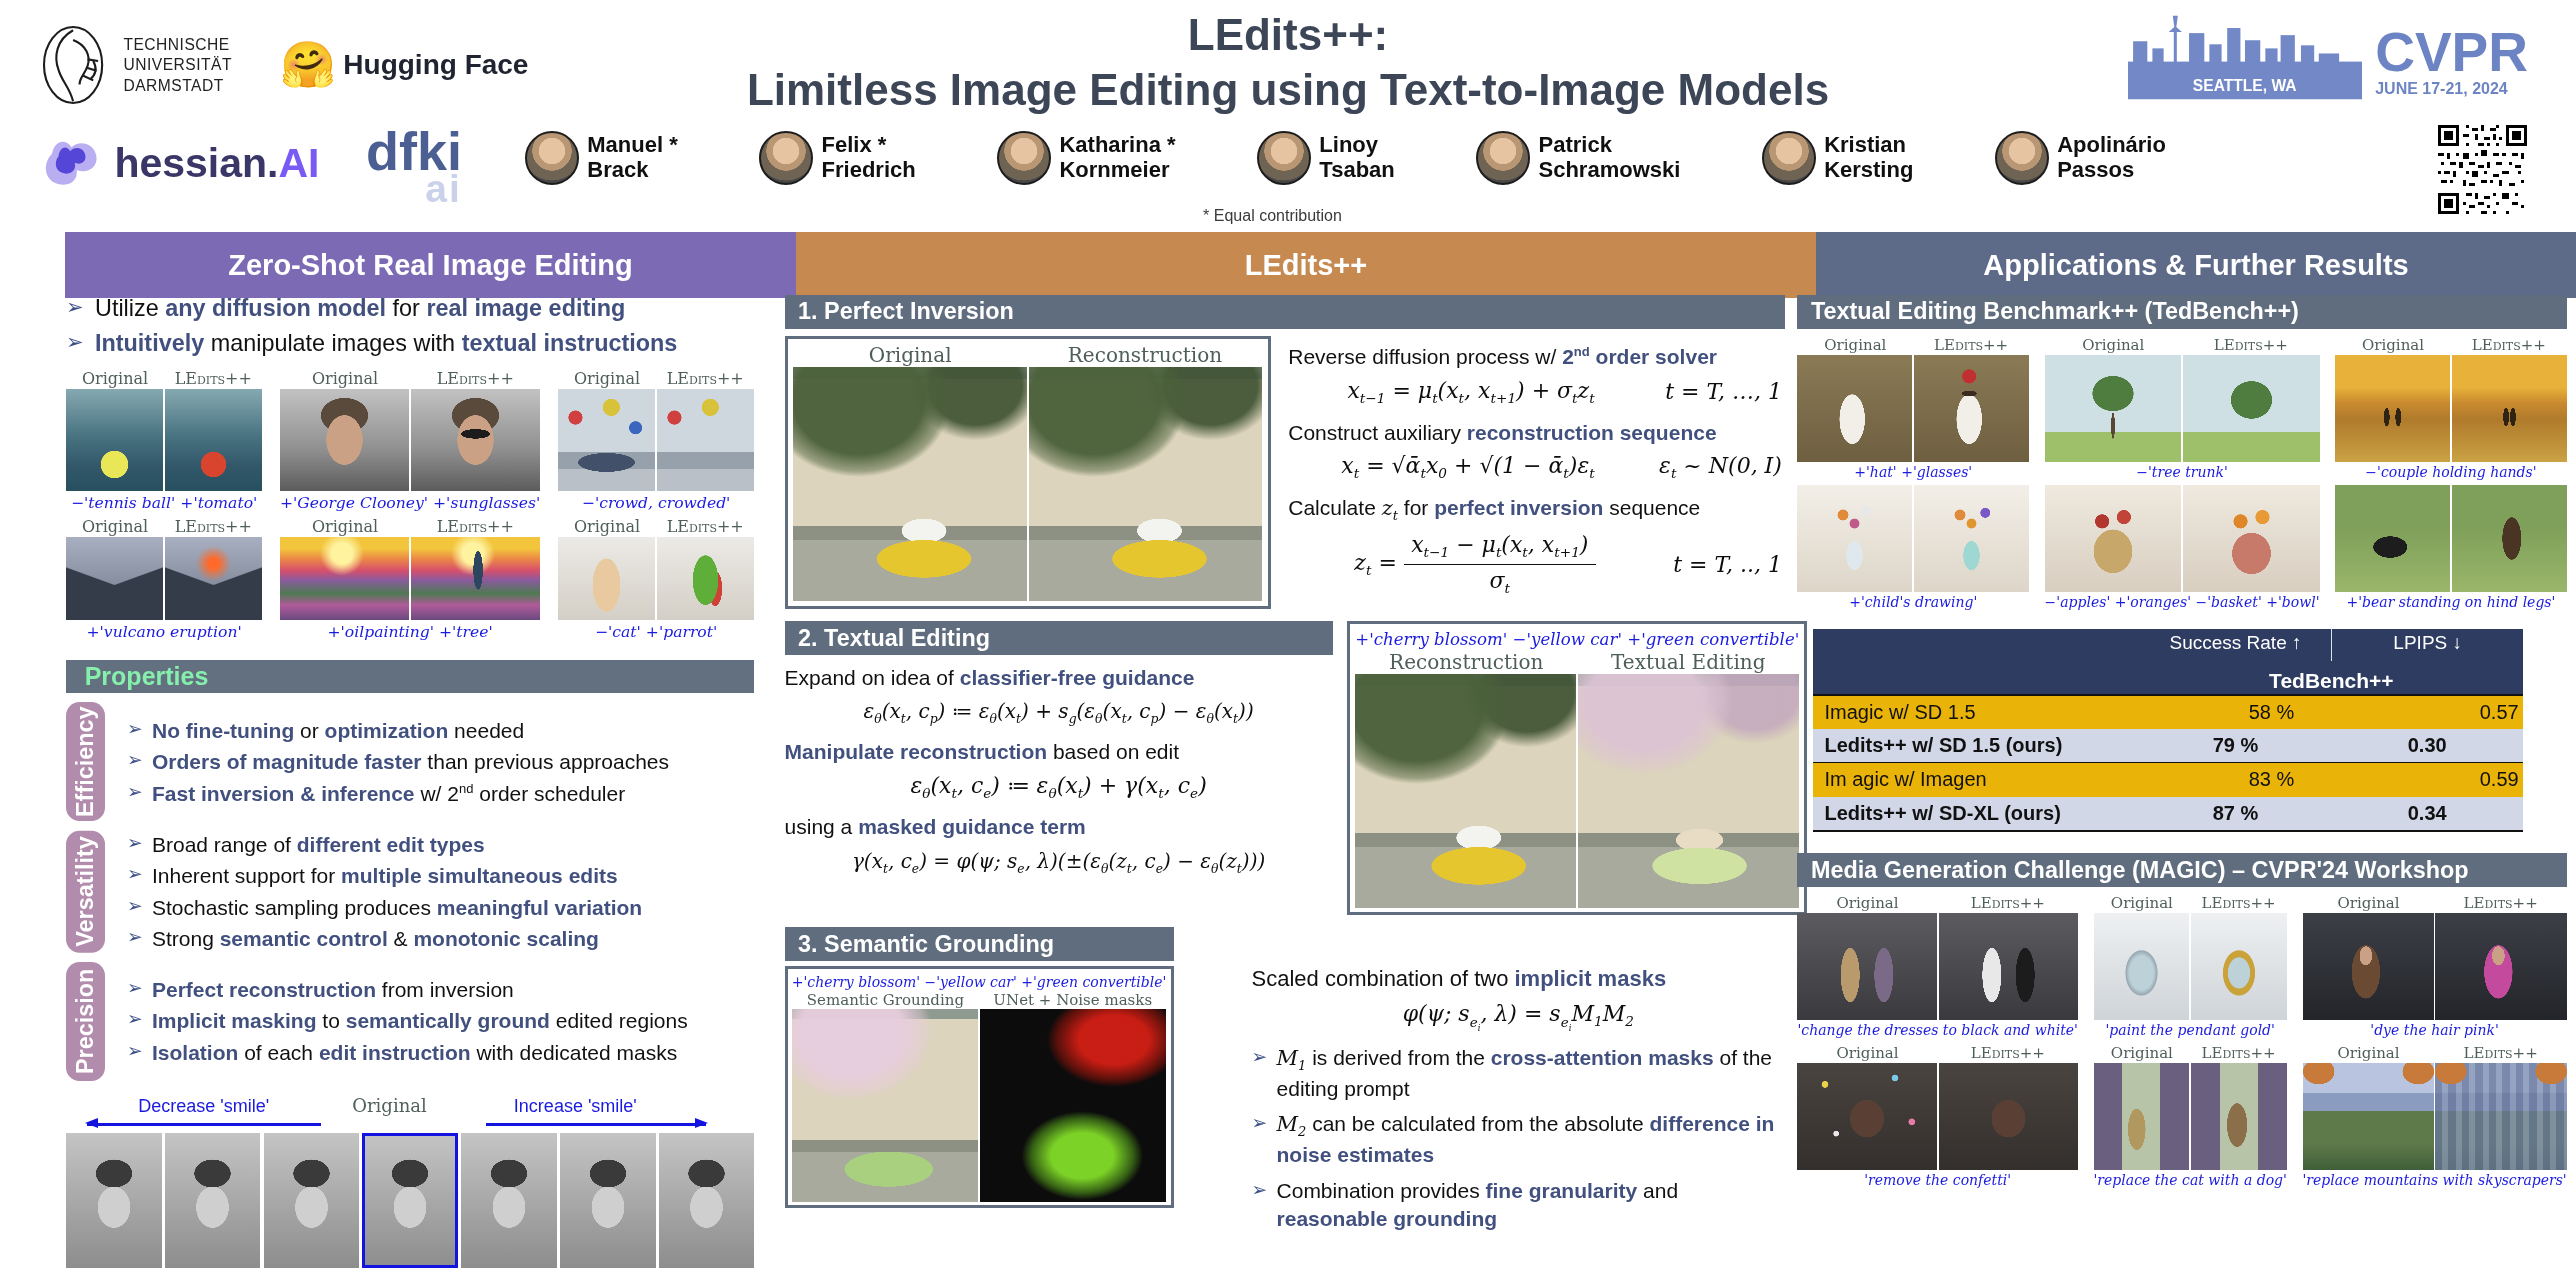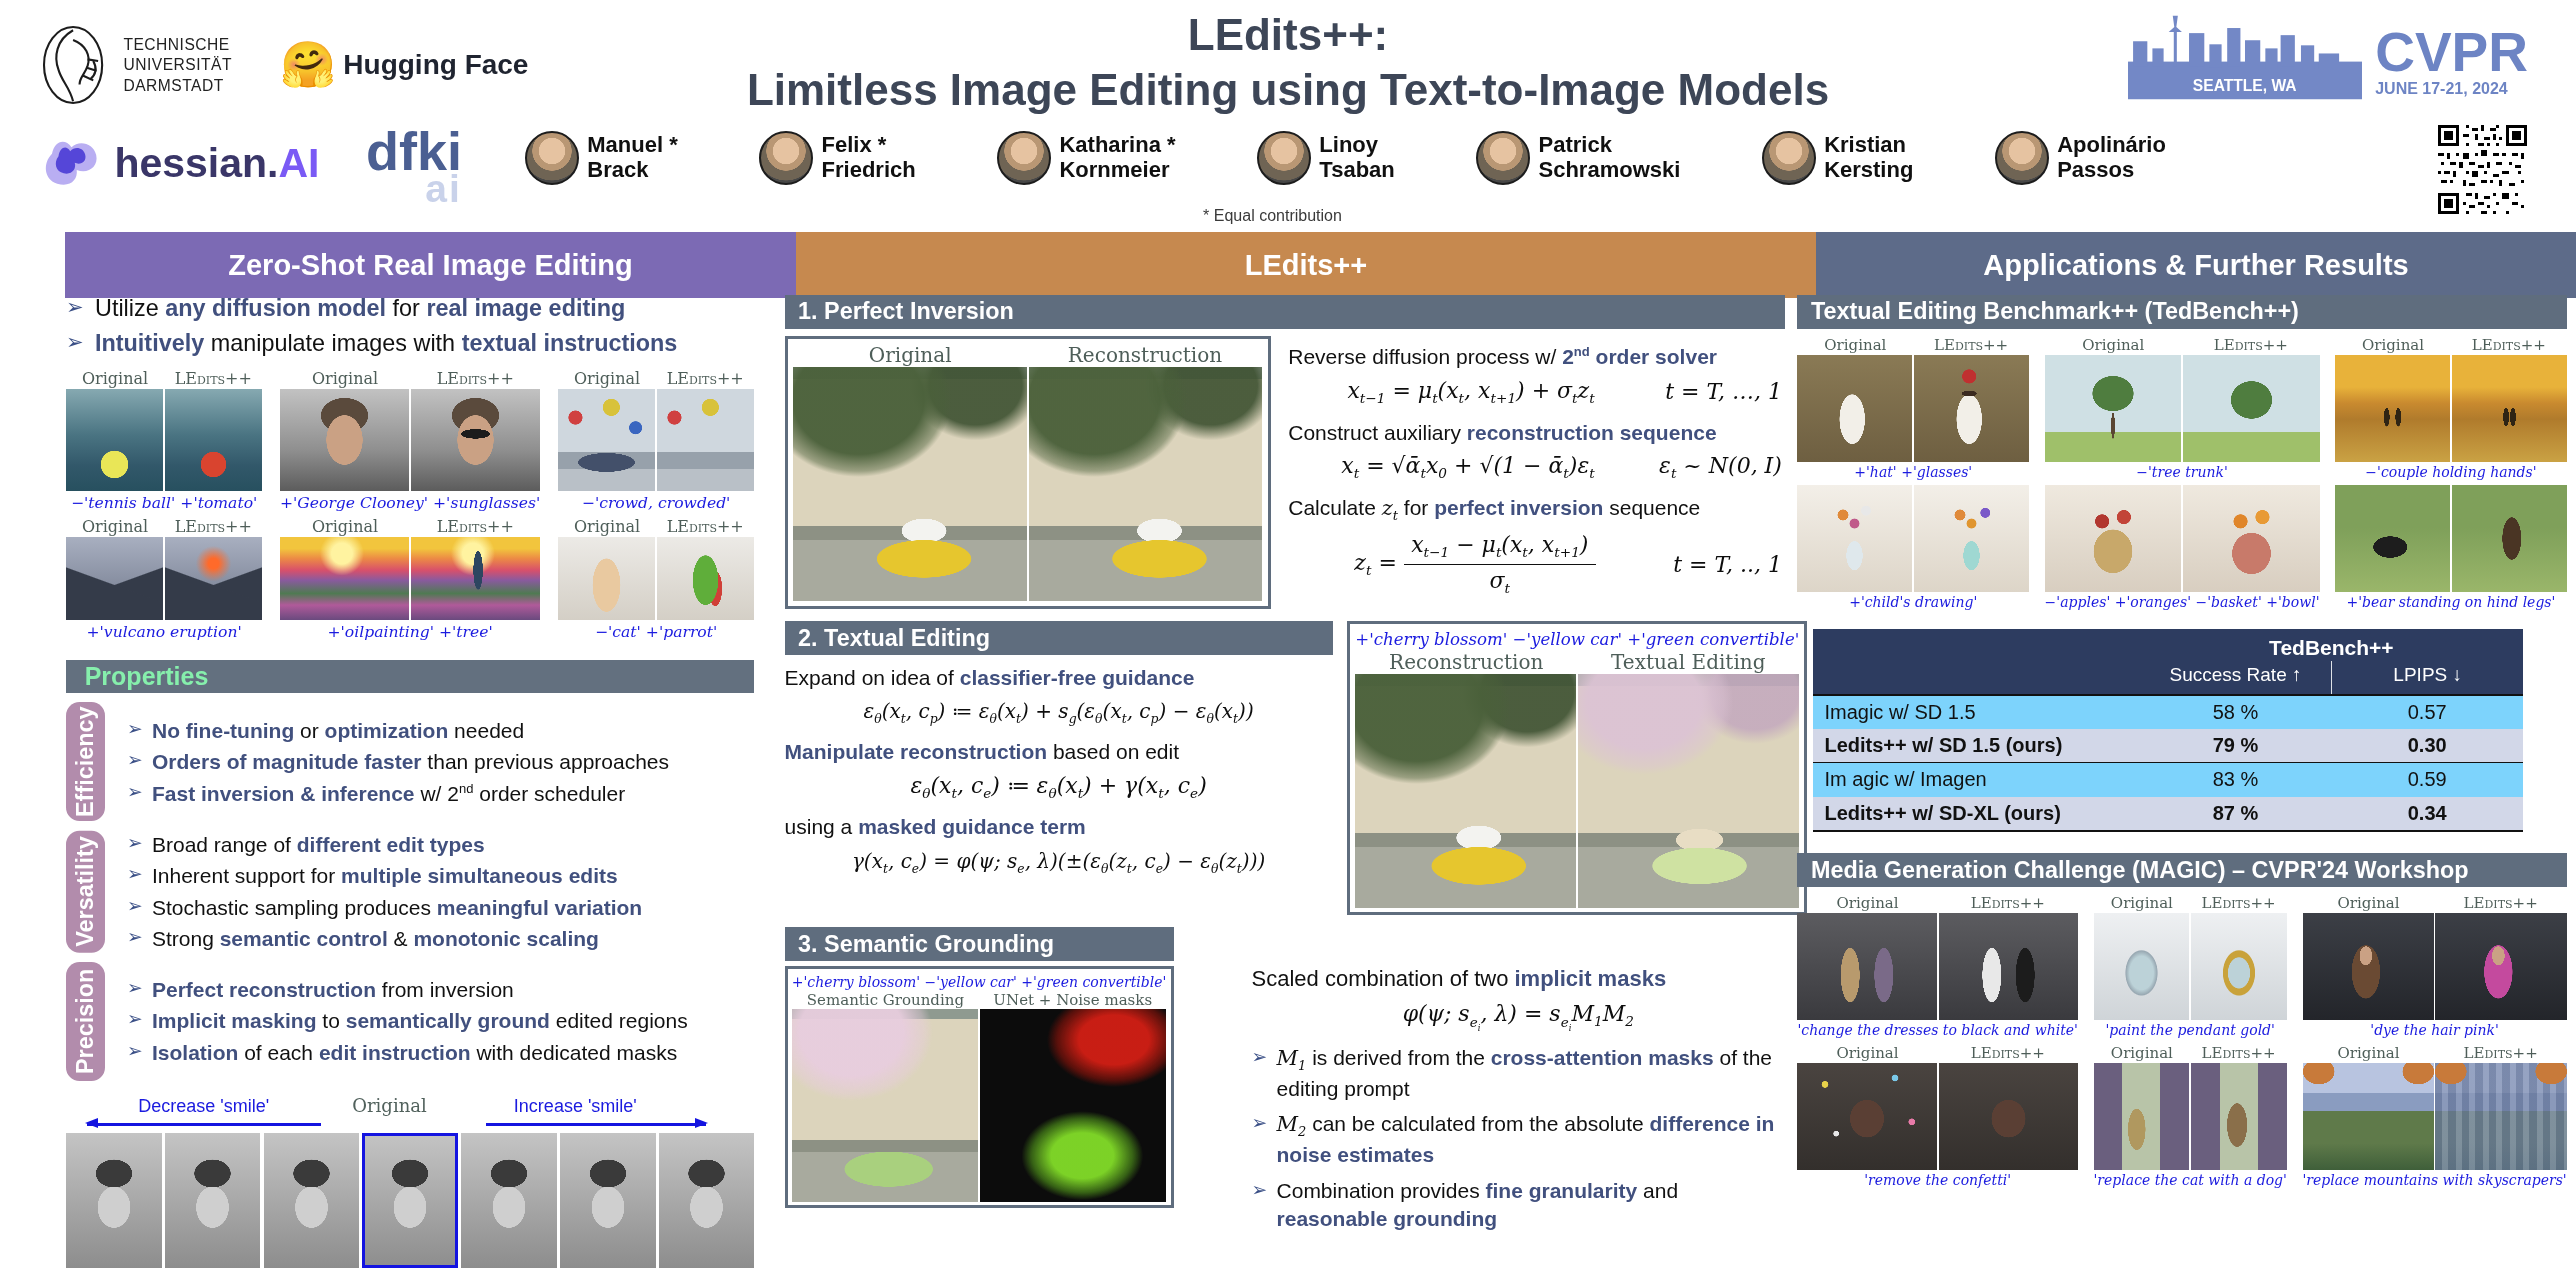--- a/index.html
+++ b/index.html
@@ -123,21 +123,21 @@
   .rt-pair{display:flex;gap:1.6px;height:107px;}
   .rt-cap{text-align:center;font-family:"DejaVu Serif",serif;font-style:italic;font-size:14px;color:#1b1bdf;margin:2.1px 0 5.2px;white-space:nowrap;}
   .tbl{width:710px;margin:13.5px 0 0 15.6px;font-size:20px;}
   .trow{display:flex;align-items:center;}
   .tc-m{flex:0 0 46%;padding:5.2px 0 5.2px 11.4px;box-sizing:border-box;}
   .tc-n{flex:0 0 27%;text-align:center;padding:5.2px 0;}
   .thead{background:#2d3c60;color:#fff;border-bottom:2.1px solid #111;}
   .th-group .tc-n.grp2{flex:0 0 54%;text-align:center;font-weight:700;font-size:21px;padding:7.3px 0 1px;}
   .th-cols .tc-n{font-size:19px;padding:3.1px 0 7.3px;}
   .th-cols .divl{border-left:1.6px solid rgba(255,255,255,.85);box-sizing:border-box;}
-  .r-light{background:#7dd3fc;}
+  .r-light{background:#eab308;gap:36px;}
   .r-ours{background:#d2d7e8;font-weight:700;}
   .trow.sep{border-bottom:1.6px solid #111;}
   .tbody{border-bottom:2.1px solid #111;}
   .magic-band{margin-top:21px;}
   
   .tennis-a{background:radial-gradient(circle at 50% 74%,#e9e657 0 13.5px,rgba(233,230,87,0) 14px),linear-gradient(180deg,#86a9b1 0%,#4a7482 45%,#32586a 75%,#27505f 100%);}
   .tennis-b{background:radial-gradient(circle at 50% 74%,#d9442f 0 12.5px,rgba(217,68,47,0) 13px),linear-gradient(180deg,#86a9b1 0%,#4a7482 45%,#32586a 75%,#27505f 100%);}
   .face-a{background:radial-gradient(ellipse 30px 41px at 50% 50%,#caa184 0 60%,rgba(0,0,0,0) 61%),radial-gradient(ellipse 39px 29px at 50% 26%,#5a4a3c 0 60%,rgba(0,0,0,0) 61%),linear-gradient(180deg,#c2c2c2,#8f8f8f 60%,#5c5c5c);}
   .face-b{background:radial-gradient(ellipse 24px 7.8px at 50% 44%,#1c1c1c 0 60%,rgba(0,0,0,0) 61%),radial-gradient(ellipse 30px 41px at 50% 50%,#caa184 0 60%,rgba(0,0,0,0) 61%),radial-gradient(ellipse 39px 29px at 50% 26%,#5a4a3c 0 60%,rgba(0,0,0,0) 61%),linear-gradient(180deg,#c2c2c2,#8f8f8f 60%,#5c5c5c);}
   .crowd-a{background:radial-gradient(circle at 18% 28%,#d04040 0 6.8px,rgba(0,0,0,0) 7.3px),radial-gradient(circle at 55% 18%,#d8c23a 0 8.3px,rgba(0,0,0,0) 8.8px),radial-gradient(circle at 80% 38%,#3a66c0 0 6.2px,rgba(0,0,0,0) 6.8px),radial-gradient(ellipse 47px 15.6px at 50% 72%,#43506a 0 60%,rgba(0,0,0,0) 61%),linear-gradient(180deg,#cfd7de 0 62%,#97a1ab 62% 78%,#b9c0c7 78% 100%);}
@@ -715,28 +715,28 @@
           <div class="rt-pair">
               <div class="ph bear-a"></div>
               <div class="ph bear-b"></div>
             </div>
           <div class="rt-cap">+'bear standing on hind legs'</div>
         </div>
       </div>
 
       <div class="tbl">
         <div class="thead">
-          <div class="trow th-group">
-            <div class="tc-m"></div>
-            <div class="tc-n grp2">TedBench++</div>
-          </div>
           <div class="trow th-cols">
             <div class="tc-m"></div>
             <div class="tc-n">Success Rate ↑</div>
             <div class="tc-n divl">LPIPS ↓</div>
+          </div>
+          <div class="trow th-group">
+            <div class="tc-m"></div>
+            <div class="tc-n grp2">TedBench++</div>
           </div>
         </div>
         <div class="tbody">
           <div class="trow r-light">
             <div class="tc-m">Imagic w/ SD 1.5</div>
             <div class="tc-n">58 %</div>
             <div class="tc-n">0.57</div>
           </div>
           <div class="trow r-ours sep">
             <div class="tc-m">Ledits++ w/ SD 1.5 (ours)</div>

